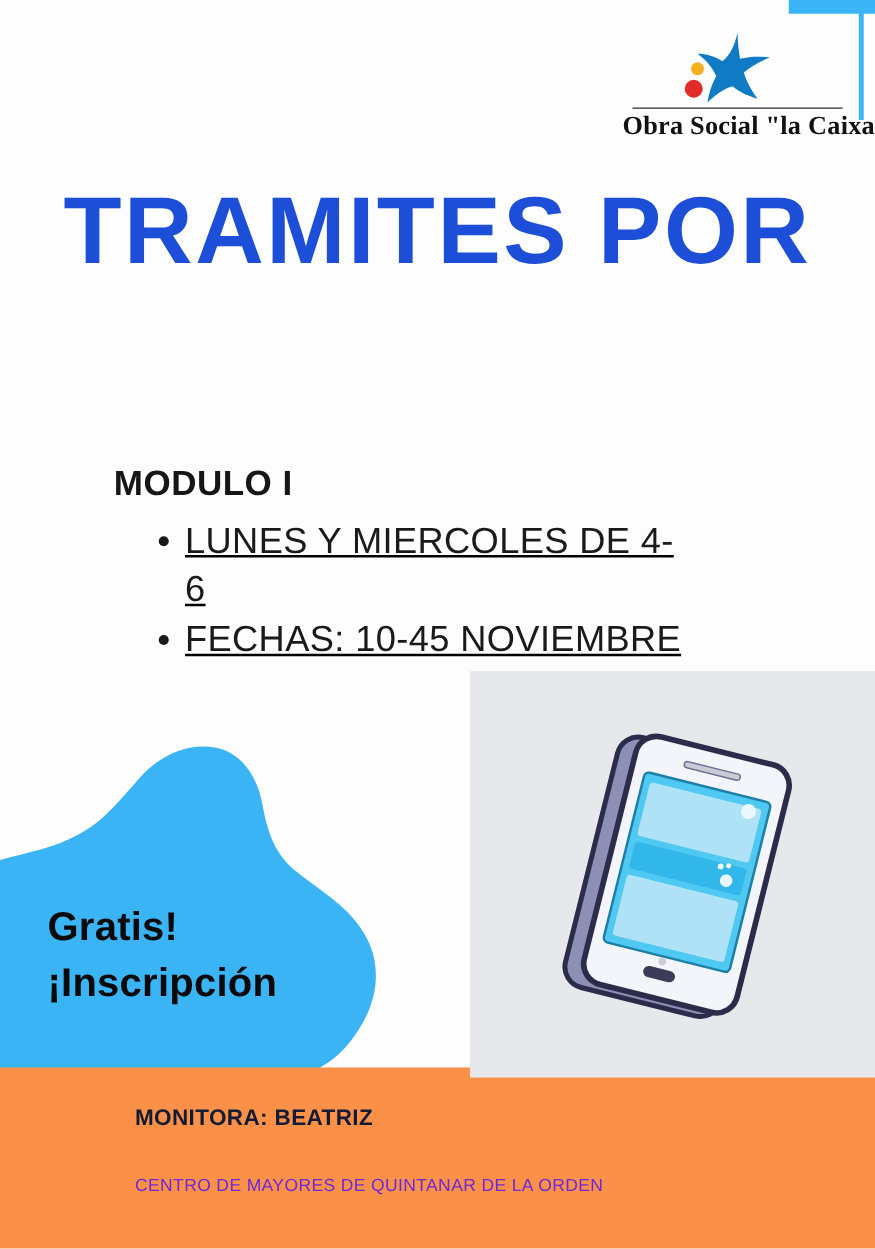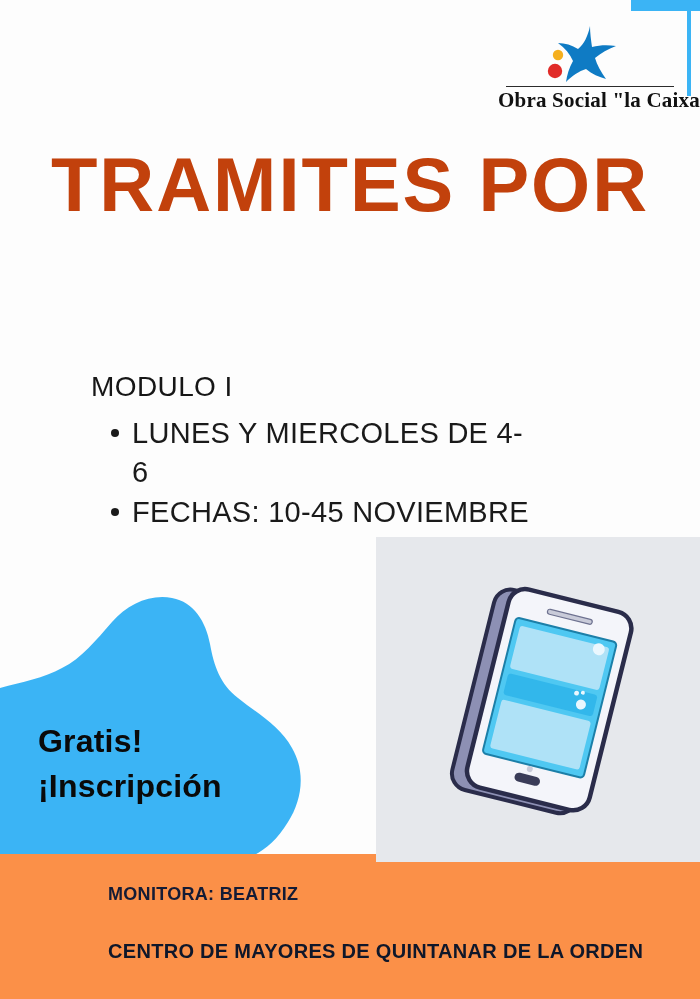--- a/index.html
+++ b/index.html
@@ -79,43 +79,44 @@
     position: absolute;
     left: 30px;
     top: 148px;
     width: 640px;
     text-align: center;
     font-family: "Liberation Sans", sans-serif;
     font-weight: 700;
     font-size: 76px;
     line-height: 0.97;
     letter-spacing: 2px;
-    color: #c2410c;
+    color: #1d4ed8;
     text-transform: uppercase;
   }
 
   
   .module-heading {
     position: absolute;
     left: 91px;
     top: 371px;
     font-size: 28px;
-    font-weight: 400;
+    font-weight: 700;
     letter-spacing: 0.4px;
     color: #161616;
     white-space: nowrap;
   }
   .bullet-list {
     position: absolute;
-    left: 104px;
+    left: 120px;
     top: 414px;
     width: 400px;
     margin: 0;
     padding: 0 0 0 28px;
     list-style: none;
+    text-decoration: underline;
   }
   .bullet-list li {
     position: relative;
     font-size: 29px;
     line-height: 1.33;
     letter-spacing: 0.3px;
     color: #1a1a1a;
     margin-bottom: 2px;
   }
   .bullet-list li::before {
@@ -191,24 +192,24 @@
     font-size: 18px;
     font-weight: 700;
     letter-spacing: 0.3px;
     color: #141b35;
     white-space: nowrap;
   }
   .footer-line2 {
     position: absolute;
     left: 108px;
     top: 940px;
-    font-size: 20px;
-    font-weight: 700;
+    font-size: 14px;
+    font-weight: 400;
     letter-spacing: 0.3px;
-    color: #0f172a;
+    color: #6d28d9;
     white-space: nowrap;
   }
 </style>
 </head>
 <body>
 
 <div id="poster">
 
   <div class="frame-top-bar"></div>
   <div class="frame-right-line"></div>

